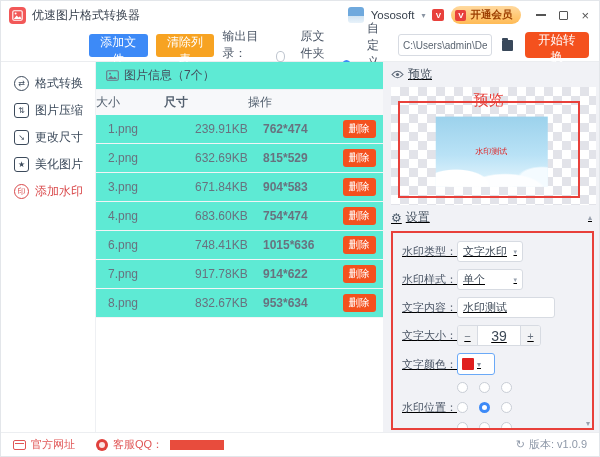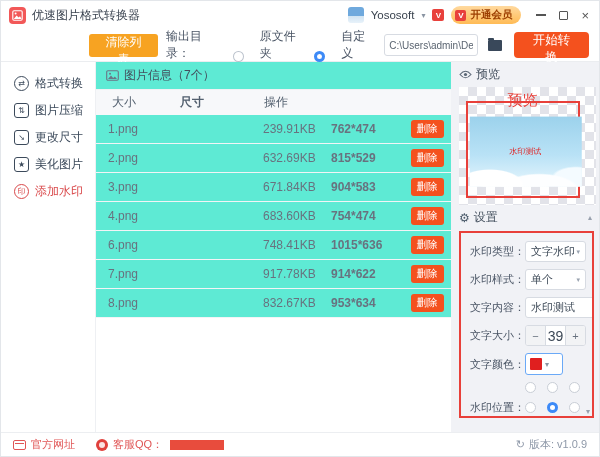--- a/index.html
+++ b/index.html
@@ -50,28 +50,28 @@
   .si-circle{border-radius:50%;}
   .si-square{border-radius:3px;}
   .side-item.active{color:var(--active-red);}
   .si-stamp{font-size:7px;}
 
   .main{flex:1;display:flex;flex-direction:column;min-width:0;background:#5eead4;}
   .main-head{height:28px;display:flex;align-items:center;gap:5px;padding:0 10px;font-size:12px;color:#44505e;border-bottom:1px solid #f1f2f4;}
   .thead{height:25px;background:#f7f8fa;display:flex;align-items:center;font-size:12px;color:#53606f;}
   .trow{height:29px;display:flex;align-items:center;font-size:12px;color:#68727f;border-bottom:1px solid #f3f4f6;}
   .c-name{flex:1;padding-left:12px;min-width:0;}
-  .c-size{width:68px;flex:0 0 auto;margin-left:16px;}
+  .c-size{width:68px;flex:0 0 auto;}
   .c-dim{width:72px;flex:0 0 auto;font-weight:bold;}
   .c-op{width:48px;flex:0 0 auto;text-align:center;}
   .del-btn{background:var(--convert-orange);color:#fff;border:none;border-radius:3px;font-size:10.5px;padding:2px 6px;cursor:pointer;}
   .rows-rest{flex:1;background:#fff;}
 
   
-  .rpanel{width:148px;flex:0 0 auto;background:var(--panel-gray);display:flex;flex-direction:column;padding:0 3px 12px 8px;}
+  .rpanel{width:216px;flex:0 0 auto;background:var(--panel-gray);display:flex;flex-direction:column;padding:0 3px 0 8px;text-decoration:underline;}
   .sec-head{height:25px;display:flex;align-items:center;gap:4px;font-size:12px;color:#44505e;flex:0 0 auto;}
   .eye-icon{display:inline-flex;}
   .gear-glyph{font-size:12px;color:#4a5a6a;line-height:1;}
   .scroll-up{margin-left:auto;margin-right:4px;font-size:8px;color:#98a0ad;cursor:pointer;}
 
   .preview-box{height:118px;position:relative;flex:0 0 auto;background-color:#fff;
     background-image:linear-gradient(45deg,#e2e3e9 25%,transparent 25%,transparent 75%,#e2e3e9 75%),
                      linear-gradient(45deg,#e2e3e9 25%,transparent 25%,transparent 75%,#e2e3e9 75%);
     background-size:18px 18px;background-position:0 0,9px 9px;}
   .ann-rect{position:absolute;left:7px;right:16px;top:14px;bottom:7px;border:2px solid var(--annotation-red);}
@@ -142,20 +142,21 @@
       </span>
       <span class="winctl">
         <span class="wc-min"></span>
         <span class="wc-max"></span>
         <span class="wc-close">×</span>
       </span>
     </div>
   </div>
 
   <div class="toolbar">
+    <button class="btn btn-add">添加文件</button>
     <button class="btn btn-clear">清除列表</button>
     <span class="out-label">输出目录：</span>
     <span class="radio-row">
       <span class="radio"></span>
       <span>原文件夹</span>
     </span>
     <span class="radio-row">
       <span class="radio checked"></span>
       <span>自定义</span>
     </span>

